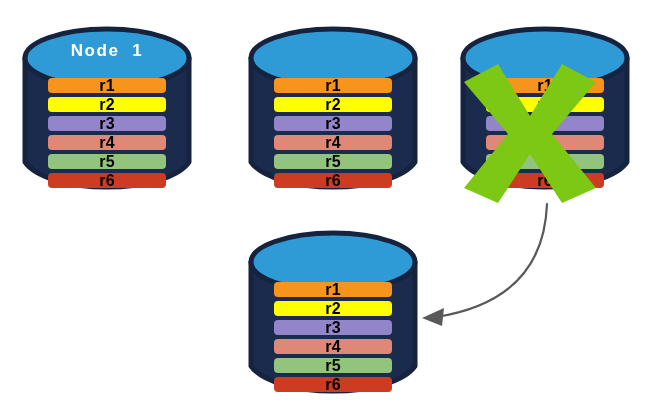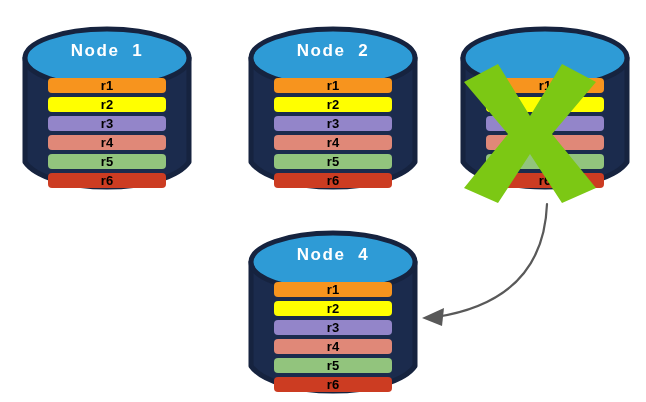--- a/index.html
+++ b/index.html
@@ -62,21 +62,21 @@
     top: 54px;
     width: 118px;
   }
   .stripe {
     height: 15px;
     margin-bottom: 4px;
     border-radius: 4px;
     text-align: center;
     color: #000000;
     font-family: "Liberation Sans", sans-serif;
-    font-size: 13px;
+    font-size: 16px;
     font-weight: bold;
     line-height: 15px;
     letter-spacing: 0.2px;
   }
   .stripe:last-child { margin-bottom: 12px; }
 
   
   .failure-cross {
     position: absolute;
     left: 460px;
@@ -128,21 +128,20 @@
     </div>
   </div>
 
   <div class="node" style="left:248px; top:8px;">
     <div class="node-body">
       <svg viewBox="0 0 170 172" xmlns="http://www.w3.org/2000/svg">
         <path d="M3 34 L3 138 A85 34 0 0 0 167 138 L167 34 Z" fill="#1b2b4d" stroke="#16233f" stroke-width="5" stroke-linejoin="round"></path>
         <ellipse cx="85" cy="34" rx="82" ry="29" fill="#2e9bd6" stroke="#16233f" stroke-width="5"></ellipse>
       </svg>
     </div>
-    <div class="node-title">Node  2</div>
     <div class="stripes">
       <div class="stripe" style="background-color: rgb(247, 148, 30);">r1</div>
       <div class="stripe" style="background-color: rgb(255, 255, 0);">r2</div>
       <div class="stripe" style="background-color: rgb(147, 133, 201);">r3</div>
       <div class="stripe" style="background-color: rgb(224, 136, 120);">r4</div>
       <div class="stripe" style="background-color: rgb(146, 196, 125);">r5</div>
       <div class="stripe" style="background-color: rgb(204, 60, 34);">r6</div>
     </div>
   </div>
 
@@ -171,21 +170,20 @@
     </svg>
   </div>
 
   <div class="node" style="left:248px; top:212px;">
     <div class="node-body">
       <svg viewBox="0 0 170 172" xmlns="http://www.w3.org/2000/svg">
         <path d="M3 34 L3 138 A85 34 0 0 0 167 138 L167 34 Z" fill="#1b2b4d" stroke="#16233f" stroke-width="5" stroke-linejoin="round"></path>
         <ellipse cx="85" cy="34" rx="82" ry="29" fill="#2e9bd6" stroke="#16233f" stroke-width="5"></ellipse>
       </svg>
     </div>
-    <div class="node-title">Node  4</div>
     <div class="stripes">
       <div class="stripe" style="background-color: rgb(247, 148, 30);">r1</div>
       <div class="stripe" style="background-color: rgb(255, 255, 0);">r2</div>
       <div class="stripe" style="background-color: rgb(147, 133, 201);">r3</div>
       <div class="stripe" style="background-color: rgb(224, 136, 120);">r4</div>
       <div class="stripe" style="background-color: rgb(146, 196, 125);">r5</div>
       <div class="stripe" style="background-color: rgb(204, 60, 34);">r6</div>
     </div>
   </div>
 

